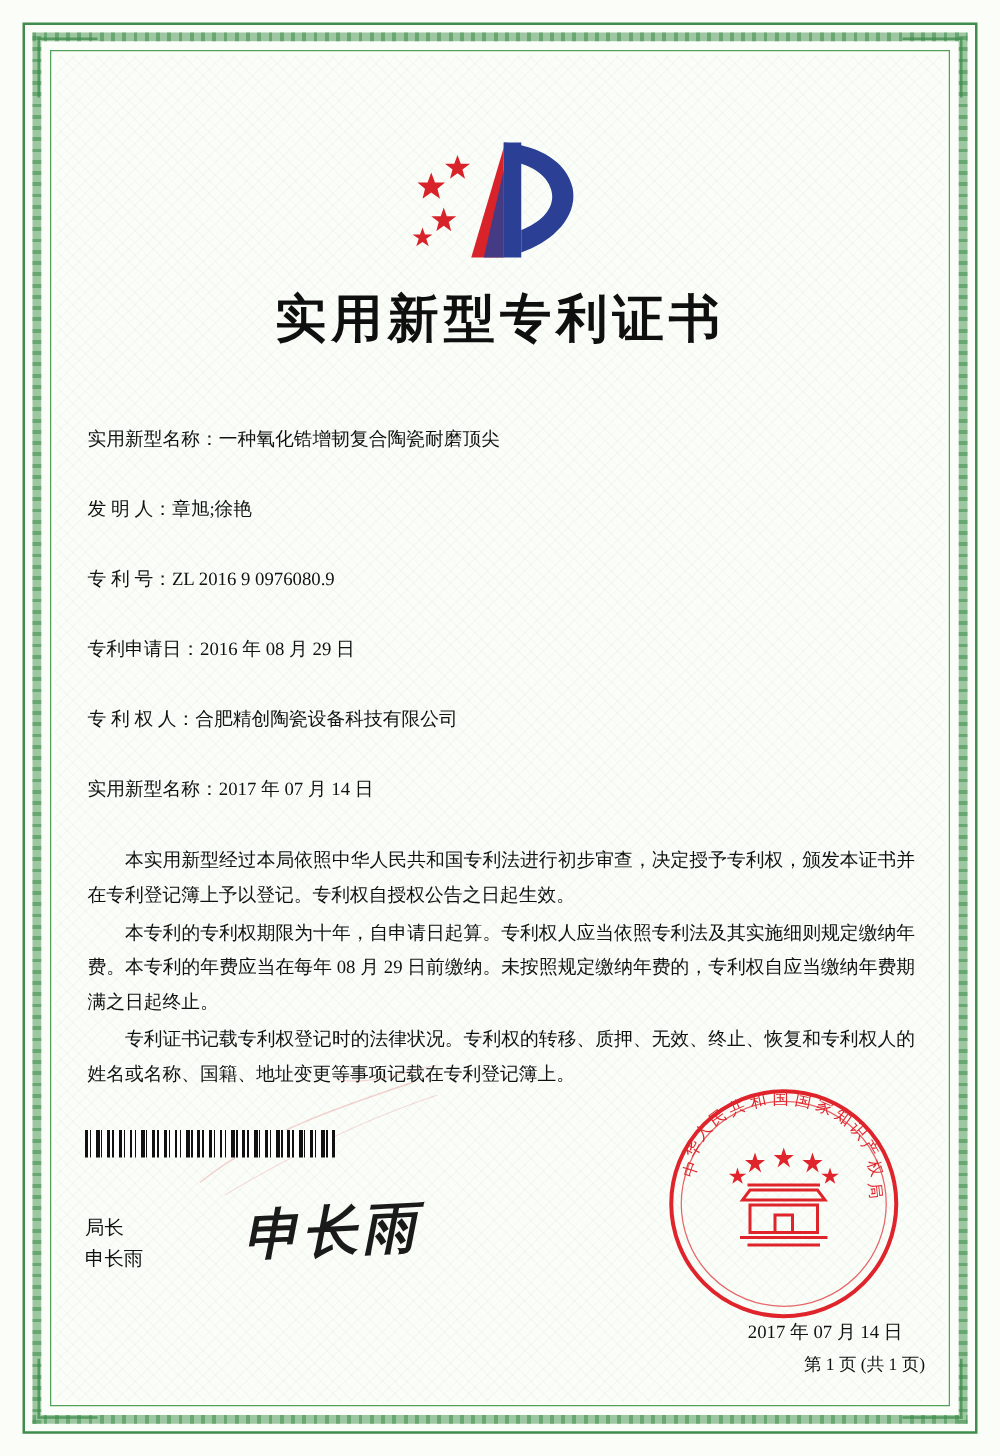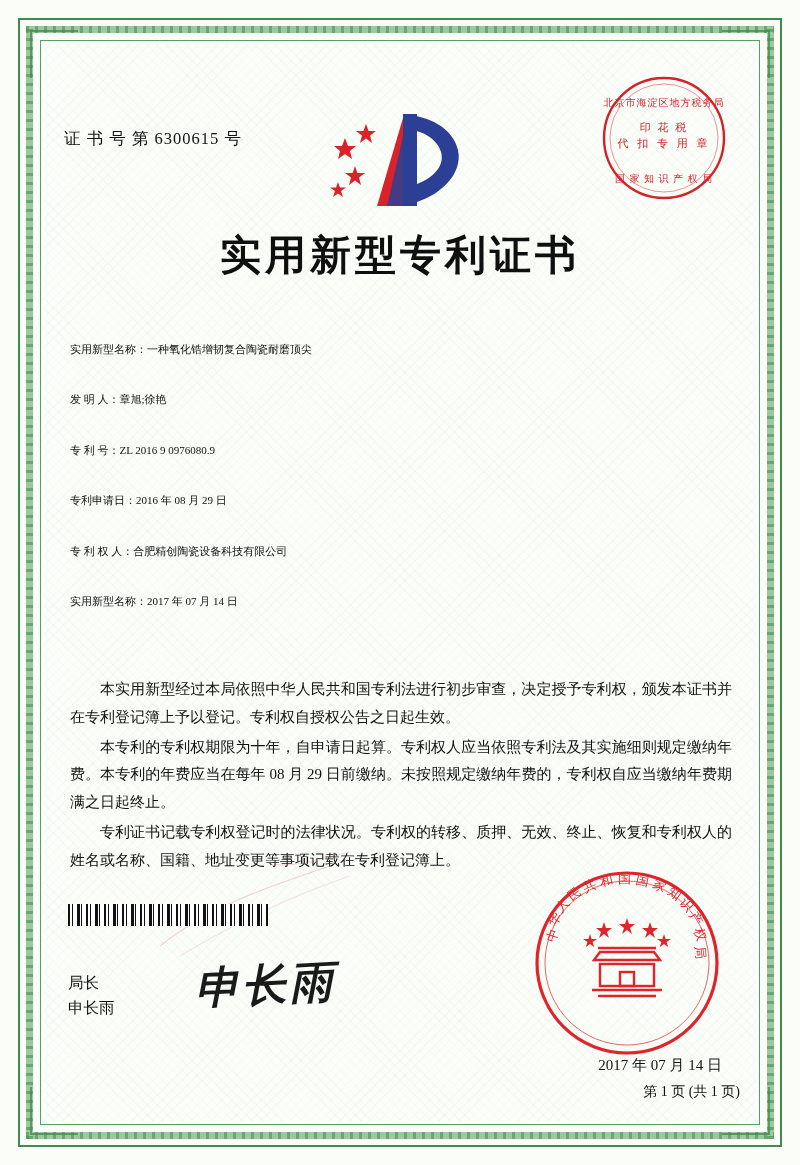--- a/index.html
+++ b/index.html
@@ -186,21 +186,21 @@
     font-family: "Liberation Serif", "DejaVu Serif", serif;
   }
 
   .fields {
     position: absolute;
     left: 10px;
     right: 10px;
     top: 286px;
   }
   .field {
-    font-size: 11px;
+    font-size: 15px;
     color: #111;
     margin-bottom: 35px;
     line-height: 1.4;
     white-space: nowrap;
   }
   .field .lbl {
     display: inline-block;
   }
   .field .val {
     display: inline-block;
@@ -307,51 +307,40 @@
   <div class="frame-orn-v"></div>
   <div class="frame-inner"></div>
   <div class="corner tl"></div>
   <div class="corner tr"></div>
   <div class="corner bl"></div>
   <div class="corner br"></div>
   <div class="guilloche"></div>
 
   <div class="content">
 
-    <div class="cert-no">证 书 号 第 6300615 号</div>
 
     <div class="logo">
       <svg viewBox="0 0 145 110" width="145" height="110" aria-hidden="true">
 
         <path d="M78 8 C104 10 128 22 133 44 C138 68 116 88 92 96 L92 78 C108 72 120 60 116 46 C112 32 96 24 78 22 Z" fill="#2b3f94"></path>
 
         <path d="M78 8 L92 8 L92 100 L78 100 Z" fill="#2b3f94"></path>
 
         <path d="M78 12 L78 100 L52 100 Z" fill="#d8232a"></path>
         <path d="M78 30 L78 100 L62 100 Z" fill="#2b3f94" opacity="0.85"></path>
 
         <g fill="#d8232a">
           <polygon points="20,32 23,40 31,40 25,45 27,53 20,48 13,53 15,45 9,40 17,40"></polygon>
           <polygon points="41,18 43.6,25 51,25 45,29.5 47,37 41,32.5 35,37 37,29.5 31,25 38.4,25"></polygon>
           <polygon points="30,60 32.4,67 40,67 34,71.5 36,79 30,74.5 24,79 26,71.5 20,67 27.6,67"></polygon>
           <polygon points="13,76 15,81.5 21,81.5 16,85 18,91 13,87.5 8,91 10,85 5,81.5 11,81.5"></polygon>
         </g>
       </svg>
     </div>
 
-    <div class="tax-seal">
-      <svg viewBox="0 0 128 128" width="128" height="128" aria-hidden="true">
-        <circle cx="64" cy="64" r="60" fill="none" stroke="#d2232a" stroke-width="2.4"></circle>
-        <circle cx="64" cy="64" r="54" fill="none" stroke="#d2232a" stroke-width="0.8" opacity="0.6"></circle>
-      </svg>
-      <div class="ts-arc top">北京市海淀区地方税务局</div>
-      <div class="ts-line l1">印 花 税</div>
-      <div class="ts-line l2">代 扣 专 用 章</div>
-      <div class="ts-arc bottom">国 家 知 识 产 权 局</div>
-    </div>
 
     <div class="main-title">实用新型专利证书</div>
 
     <div class="fields">
       <div class="field">
         <span class="lbl">实用新型名称：</span><span class="val">一种氧化锆增韧复合陶瓷耐磨顶尖</span>
       </div>
       <div class="field">
         <span class="lbl">发  明  人：</span><span class="val">章旭;徐艳</span>
       </div>

